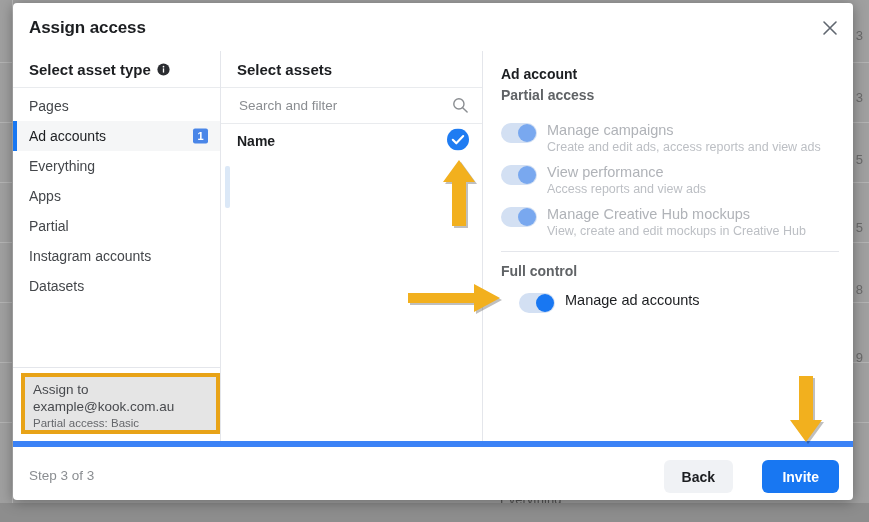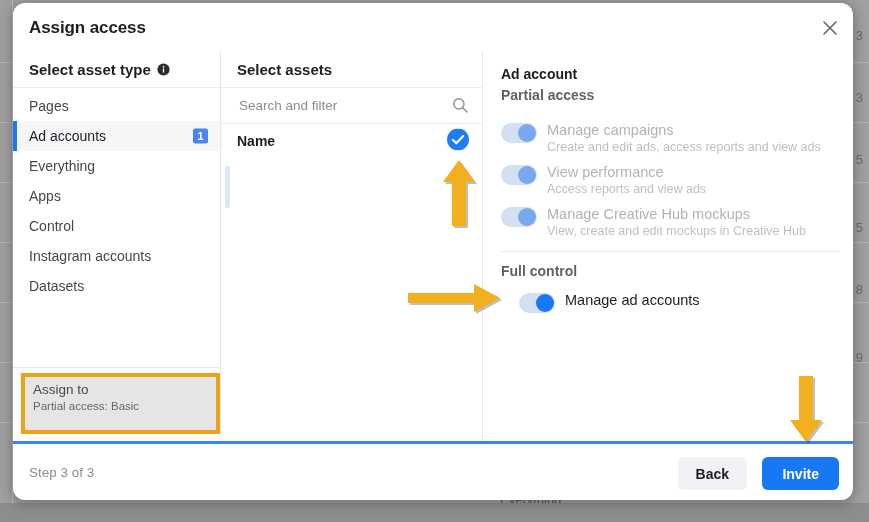--- a/index.html
+++ b/index.html
@@ -41,21 +41,21 @@
   #bg-leftcol-line {
     position:absolute; left:12px; top:0; width:1px; height:503px;
     background:#b9b9b9;
   }
 
   
   #modal {
     position:absolute; left:13px; top:3px;
     width:840px; height:497px;
     background:#ffffff;
-    border-radius:12px;
+    border-radius:4px;
     box-shadow:0 2px 14px rgba(0,0,0,.35);
     overflow:hidden;
   }
 
   
   #modal-header {
     position:relative; height:48px;
   }
   #modal-title {
     position:absolute; left:16px; top:15px;
@@ -207,28 +207,28 @@
   }
   #full-label {
     font-size:14px; font-weight:bold; color:#606366;
     line-height:19px; margin-bottom:6px;
   }
   #full-row .toggle { margin-left:18px; }
 
   
   #modal-footer {
     position:absolute; left:0; top:438px; width:840px; height:59px;
-    border-top:3px solid #3b82f6;
+    border-top:6px solid #3b82f6;
   }
   #step-label {
     position:absolute; left:16px; top:21px;
     font-size:13.5px; color:#8a8d91;
   }
   #back-btn {
-    position:absolute; right:106px; top:13px;
+    position:absolute; right:120px; top:13px;
     height:33px; padding:0 18px;
     background:#f0f2f5; border:none; border-radius:6px;
     font-size:14px; font-weight:bold; color:#1c1e21;
     cursor:pointer; font-family:"Liberation Sans", sans-serif;
   }
   #invite-btn {
     position:absolute; right:14px; top:13px;
     height:33px; padding:0 20px;
     background:#1877f2; border:none; border-radius:6px;
     font-size:14px; font-weight:bold; color:#ffffff;
@@ -300,35 +300,36 @@
           <span>Ad accounts</span>
           <span class="asset-badge">1</span>
         </div>
         <div class="asset-item">
           <span>Everything</span>
         </div>
         <div class="asset-item">
           <span>Apps</span>
         </div>
         <div class="asset-item">
-          <span>Control</span>
+          <span>Partial</span>
         </div>
         <div class="asset-item">
           <span>Instagram accounts</span>
         </div>
         <div class="asset-item">
           <span>Datasets</span>
         </div>
       </div>
 
       <div id="assign-divider"></div>
 
       <div id="assign-box">
         <div id="assign-box-inner">
           <div class="assign-line-1">Assign to</div>
+          <div class="assign-line-2">example@kook.com.au</div>
           <div class="assign-line-3">Partial access: Basic</div>
         </div>
       </div>
     </div>
 
     <div id="col-assets">
       <div class="col-head">
         <span>Select assets</span>
       </div>
 

